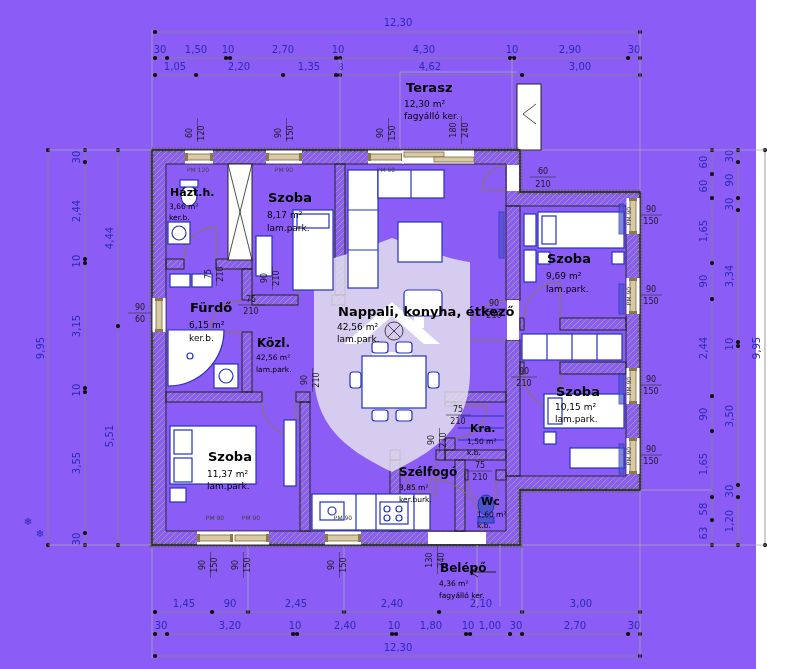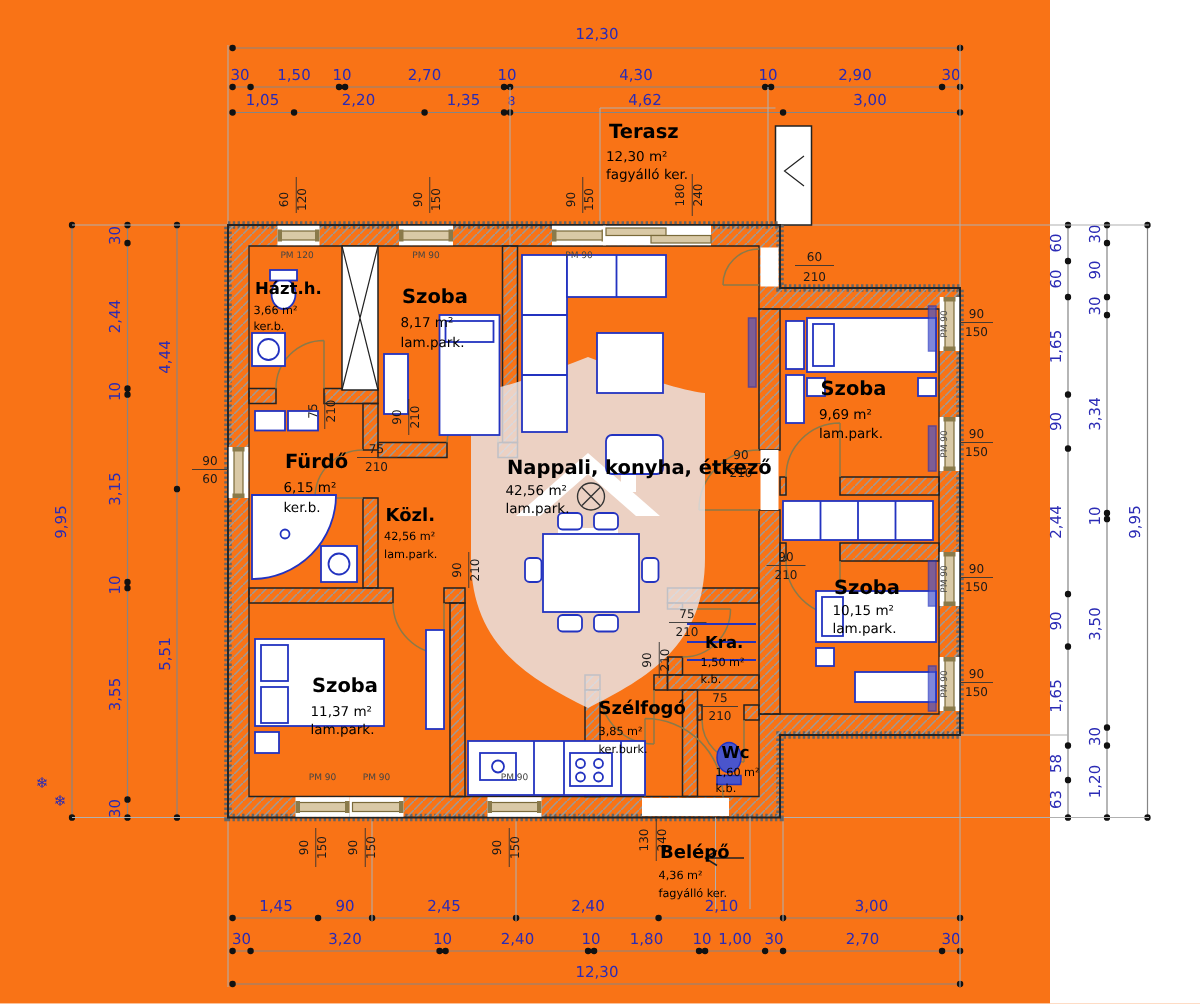--- a/index.html
+++ b/index.html
@@ -1,16 +1,16 @@
 <!DOCTYPE html>
 <html><head>
 <meta charset="utf-8">
 <style>
   html,body{margin:0;padding:0;background:#fff}
-  .stage{width:700px;height:669px;position:relative;background:#f97316}
+  .stage{width:756px;height:669px;position:relative;background:#8b5cf6}
   svg{font-family:"DejaVu Sans",sans-serif}
   .d{fill:#2b2bb5;font-size:10px;text-anchor:middle}
   .ds{fill:#2b2bb5;font-size:8px;text-anchor:middle}
   .cl{stroke:#858585;stroke-width:.8;fill:none}
   .dot{stroke:#111;stroke-width:4.2;stroke-linecap:round;fill:none}
   .ext{stroke:#b0b0b0;stroke-width:.7;fill:none}
   .o{fill:#1a1a1a;font-size:8px;text-anchor:middle}
   .pm{fill:#444;font-size:6px;text-anchor:middle}
   .fr{stroke:#333;stroke-width:.6;fill:none}
   .rn{fill:#000;font-size:13px;font-weight:bold}

